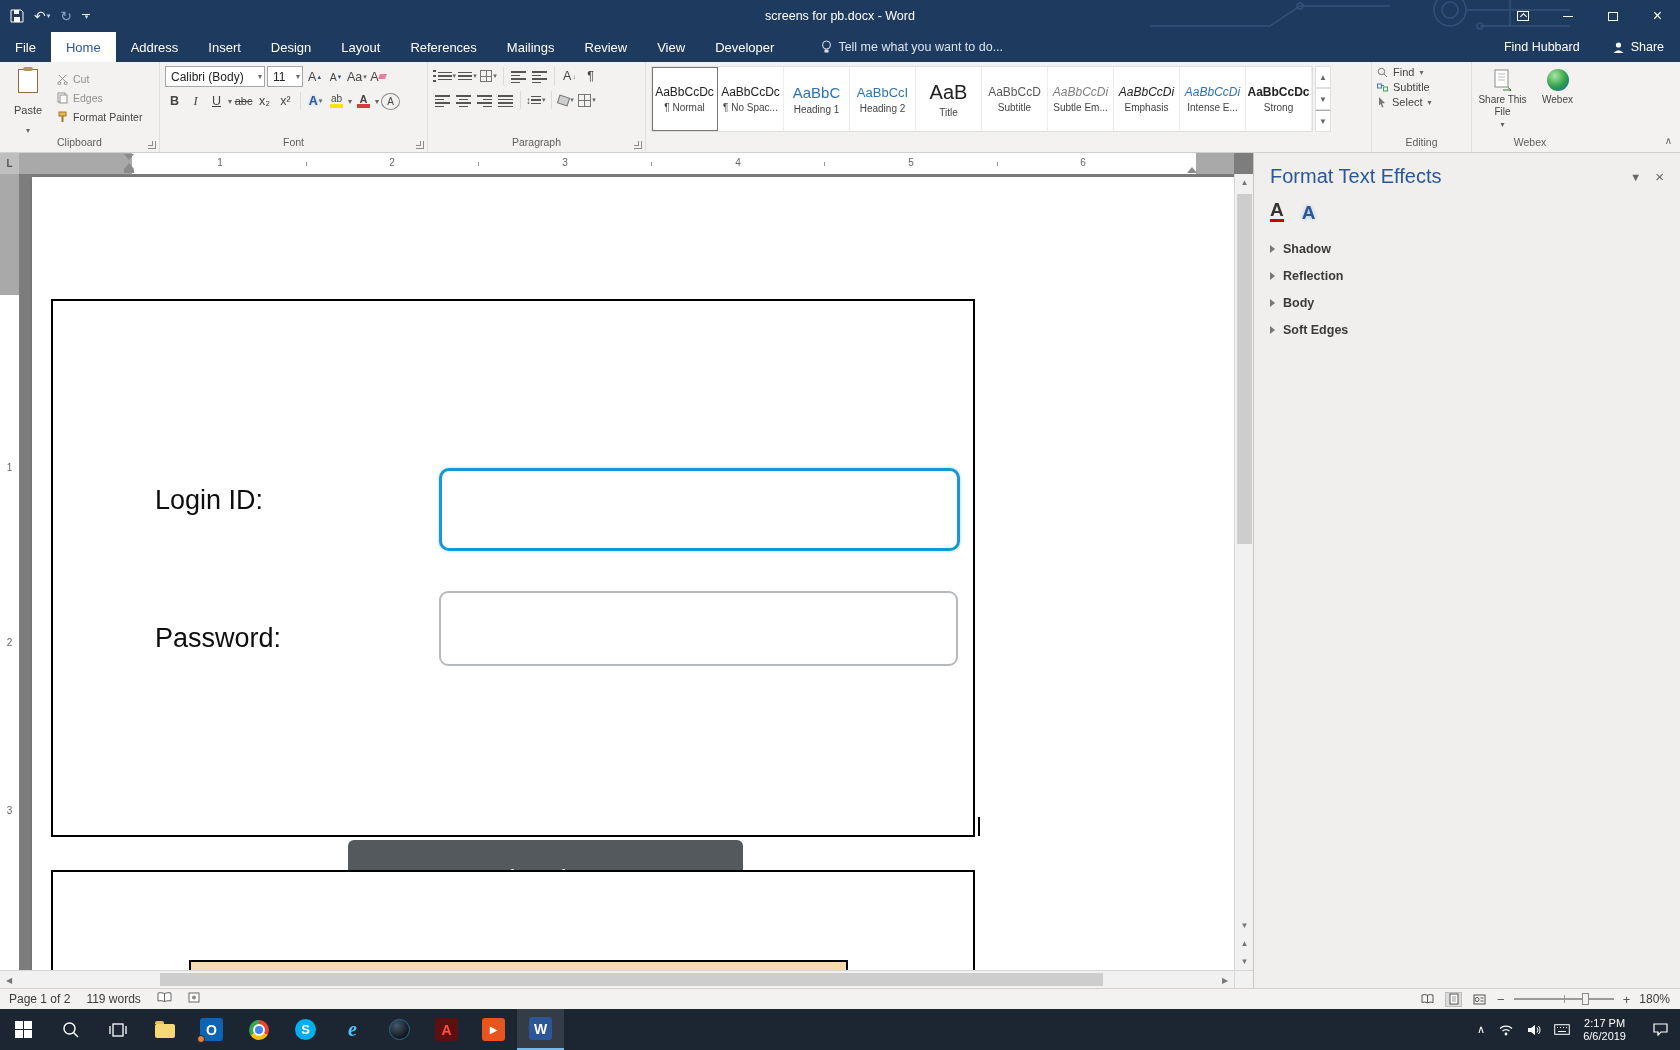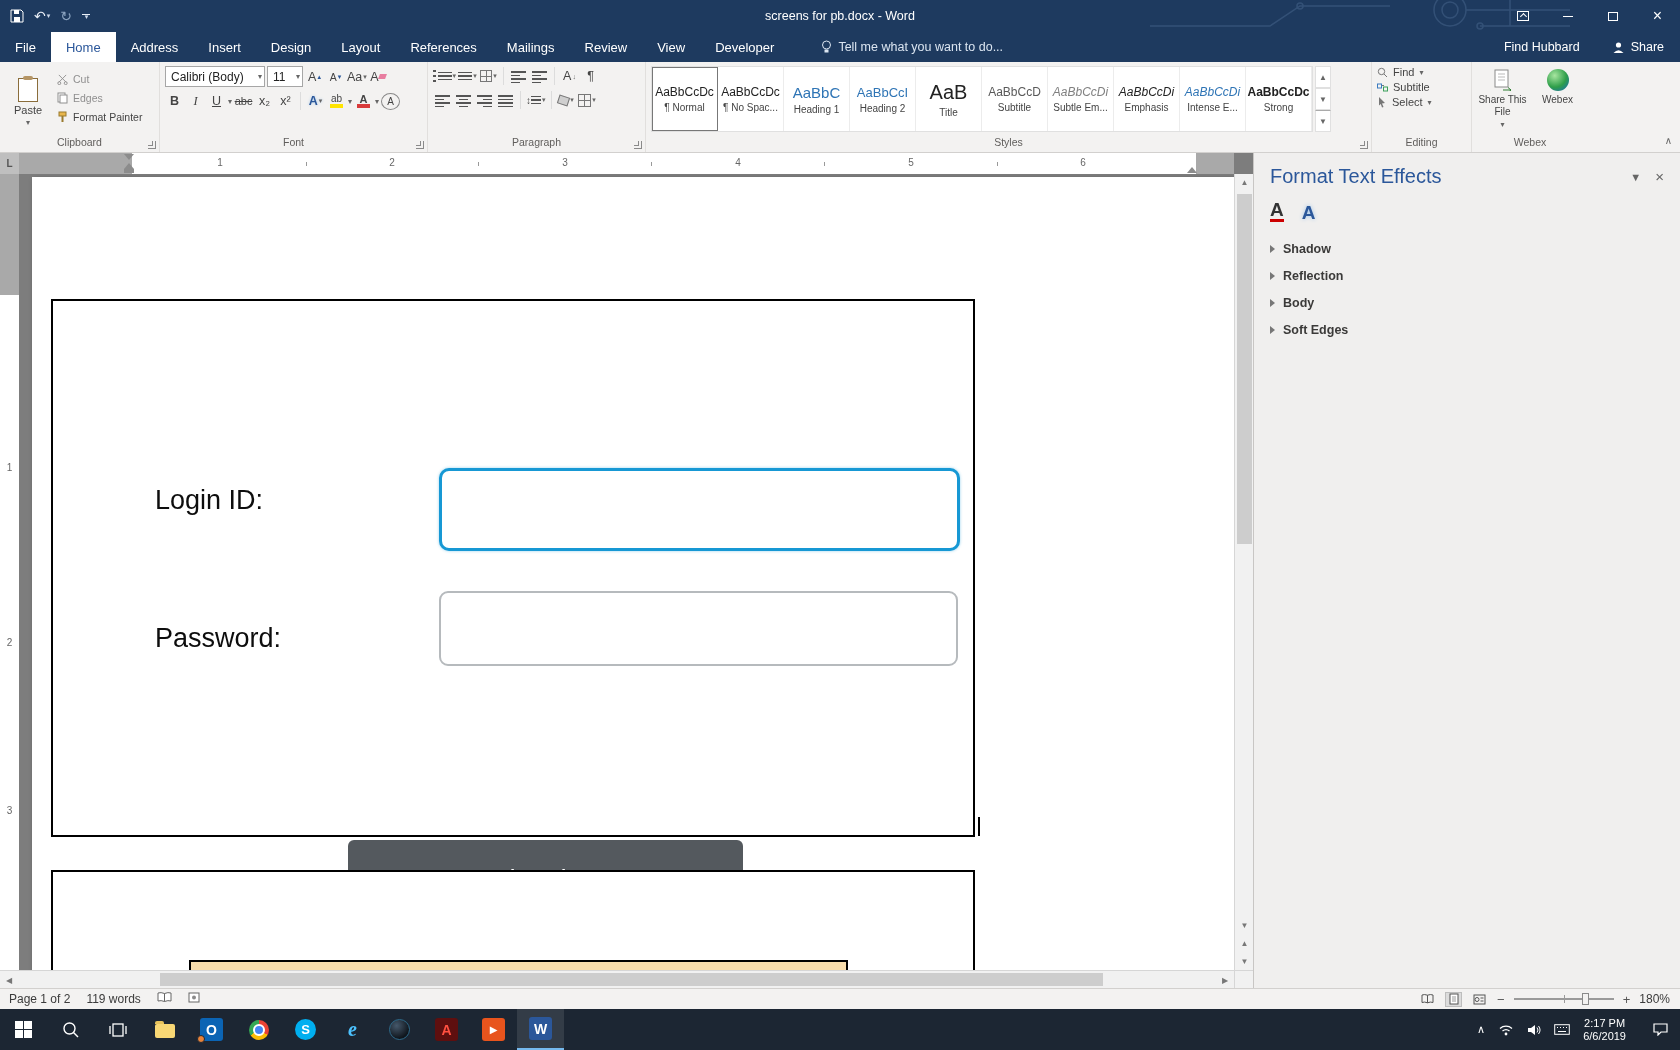--- a/index.html
+++ b/index.html
@@ -32,21 +32,21 @@
 .user{font-size:12.5px;padding:0 16px}
 .sharebtn{display:flex;align-items:center;gap:6px;font-size:12.5px;padding:0 16px;height:30px}
 
 
 .ribbon{position:absolute;left:0;top:62px;width:1680px;height:91px;background:#f3f2f1;border-bottom:1px solid #d2d0ce;display:flex}
 .grp{border-right:1px solid #e1dfdd;display:flex;flex-direction:column}
 .gbody{flex:1;padding:4px 5px 0;display:flex}
 .glabel{height:17px;font-size:10.5px;color:#605e5c;text-align:center;position:relative;padding-top:1px}
 .lnch{position:absolute;right:3px;bottom:3px;width:8px;height:8px;border-right:1px solid #8a8a8a;border-bottom:1px solid #8a8a8a}
 .lnch::before{content:"";position:absolute;right:2px;bottom:2px;width:4px;height:4px;border-right:1px solid #8a8a8a;border-bottom:1px solid #8a8a8a}
-.paste{width:46px;display:flex;flex-direction:column;align-items:center;justify-content:center;font-size:11px;color:#444;gap:2px;padding-top:3px}
+.paste{width:46px;display:flex;flex-direction:column;align-items:center;justify-content:space-between;font-size:11px;color:#444;gap:9px;padding-top:3px}
 .clip-col{display:flex;flex-direction:column;justify-content:flex-start;gap:2px;padding-left:6px;padding-top:2px}
 .crow{display:flex;align-items:flex-end;gap:5px;font-size:10.5px;color:#444;height:17px;white-space:nowrap}
 .fontg{display:flex;flex-direction:column}
 .frow{display:flex;align-items:center;gap:2px;margin-bottom:4px}
 .combo{display:flex;align-items:center;border:1px solid #a6a6a6;background:#fff;height:21px;padding:0 2px 0 5px}
 .combo input{border:none;outline:none;font-size:12px;width:100%;font-family:inherit;color:#222;background:transparent}
 .combo .dd{font-size:8px;color:#666;margin-left:2px}
 .sb{min-width:19px;height:20px;display:flex;align-items:center;justify-content:center;font-size:12.5px;color:#444;border-radius:2px;position:relative}
 .sb .dd{font-size:7px;color:#666;margin-left:1px}
 .vsep{width:1px;height:18px;background:#dcdcdc;margin:0 3px}
@@ -503,21 +503,20 @@
               <span class="pv pv9">AaBbCcDc</span>
               <span class="nm">Strong</span>
             </div>
         </div>
         <div class="garrows">
           <span>▲</span>
           <span>▼</span>
           <span style="border-top:1px solid #aaa">▼</span>
         </div>
       </div>
-      <div class="glabel"><span>Styles</span><span class="lnch"></span></div>
     </div>
 
     <div class="grp" style="width:100px">
       <div class="gbody editg">
         <div class="erow">
           <svg width="11" height="11" viewBox="0 0 11 11">
               <circle cx="4.5" cy="4.5" r="3.2" fill="none" stroke="#777"></circle>
               <path d="M7 7 L10 10" stroke="#777"></path>
             </svg>
           <span>Find</span>

